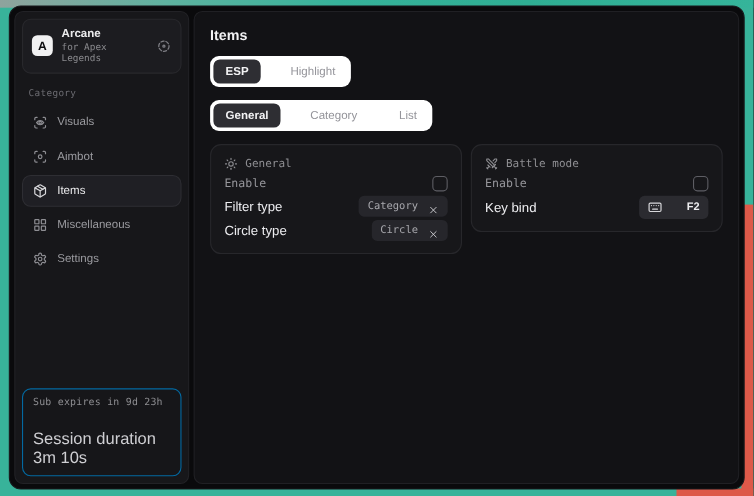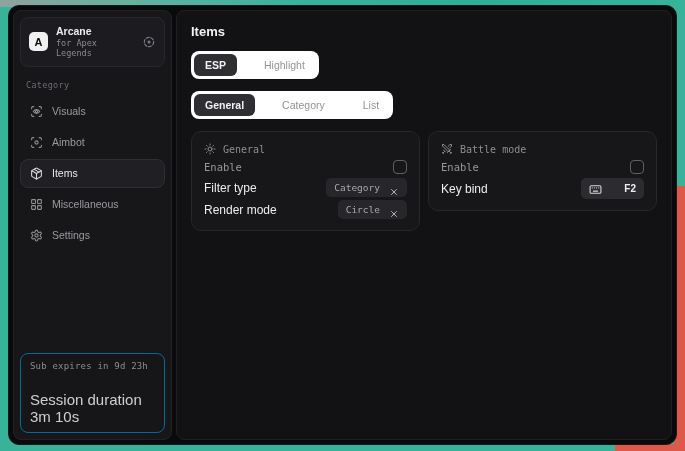--- a/index.html
+++ b/index.html
@@ -220,21 +220,21 @@
             <span class="x-icon">
               <svg width="10" height="10" viewBox="0 0 24 24">
                   <path d="M18 6 6 18"></path>
                   <path d="m6 6 12 12"></path>
                 </svg>
             </span>
           </span>
         </div>
 
         <div class="panel-row">
-          <span class="lbl-strong">Render mode</span>
+          <span class="lbl-strong">Circle type</span>
           <span class="select-pill">
             <span class="select-value">Circle</span>
             <span class="x-icon">
               <svg width="10" height="10" viewBox="0 0 24 24">
                   <path d="M18 6 6 18"></path>
                   <path d="m6 6 12 12"></path>
                 </svg>
             </span>
           </span>
         </div>

